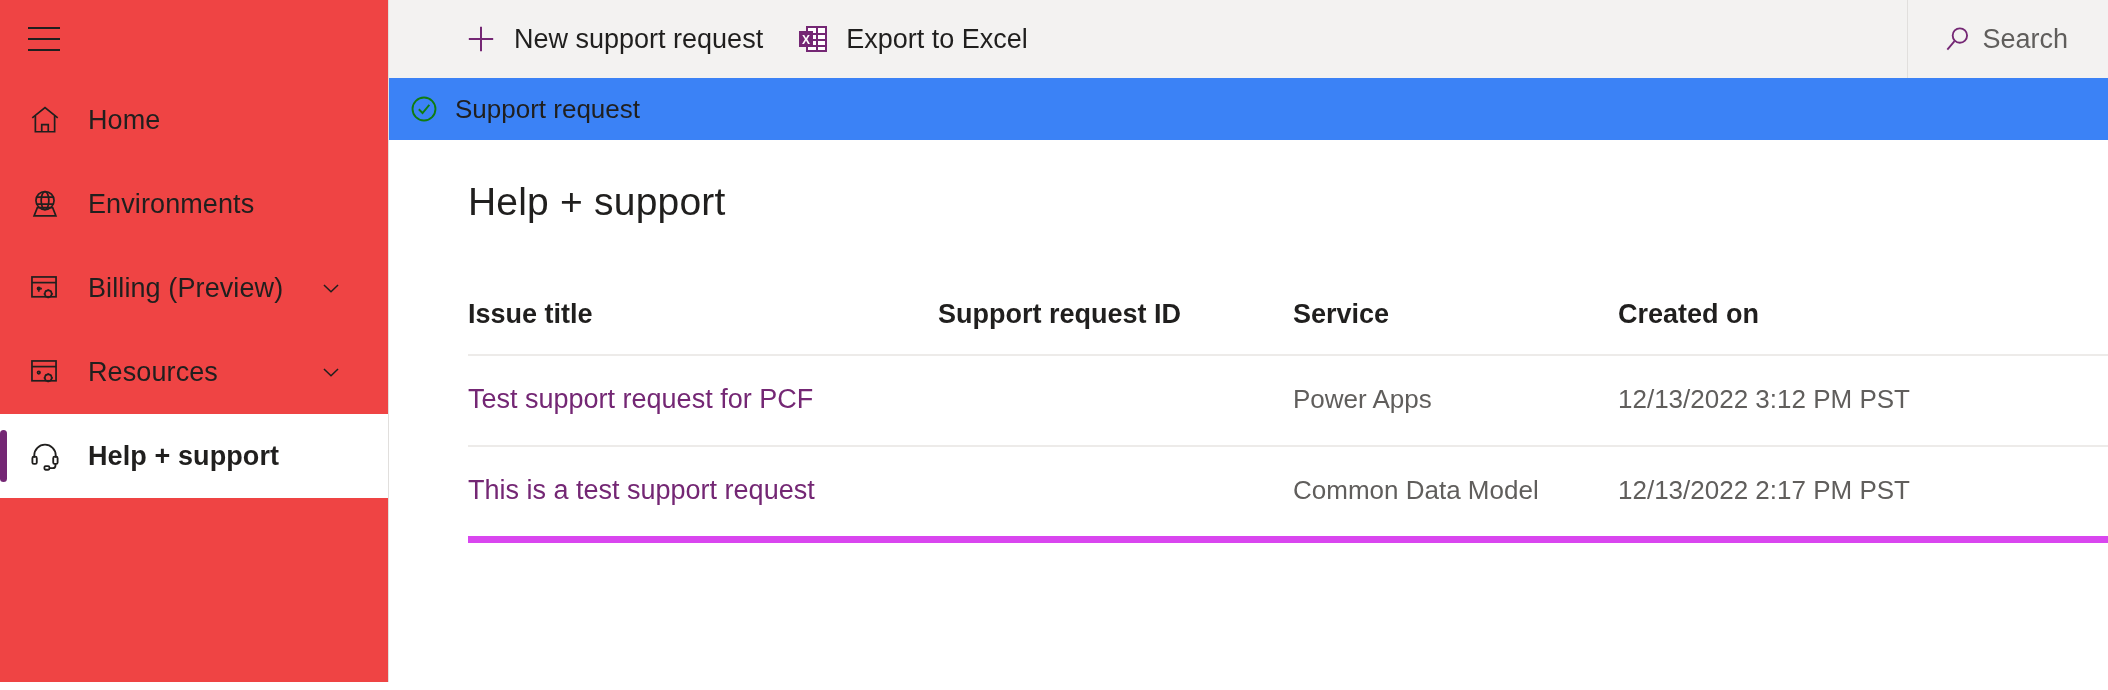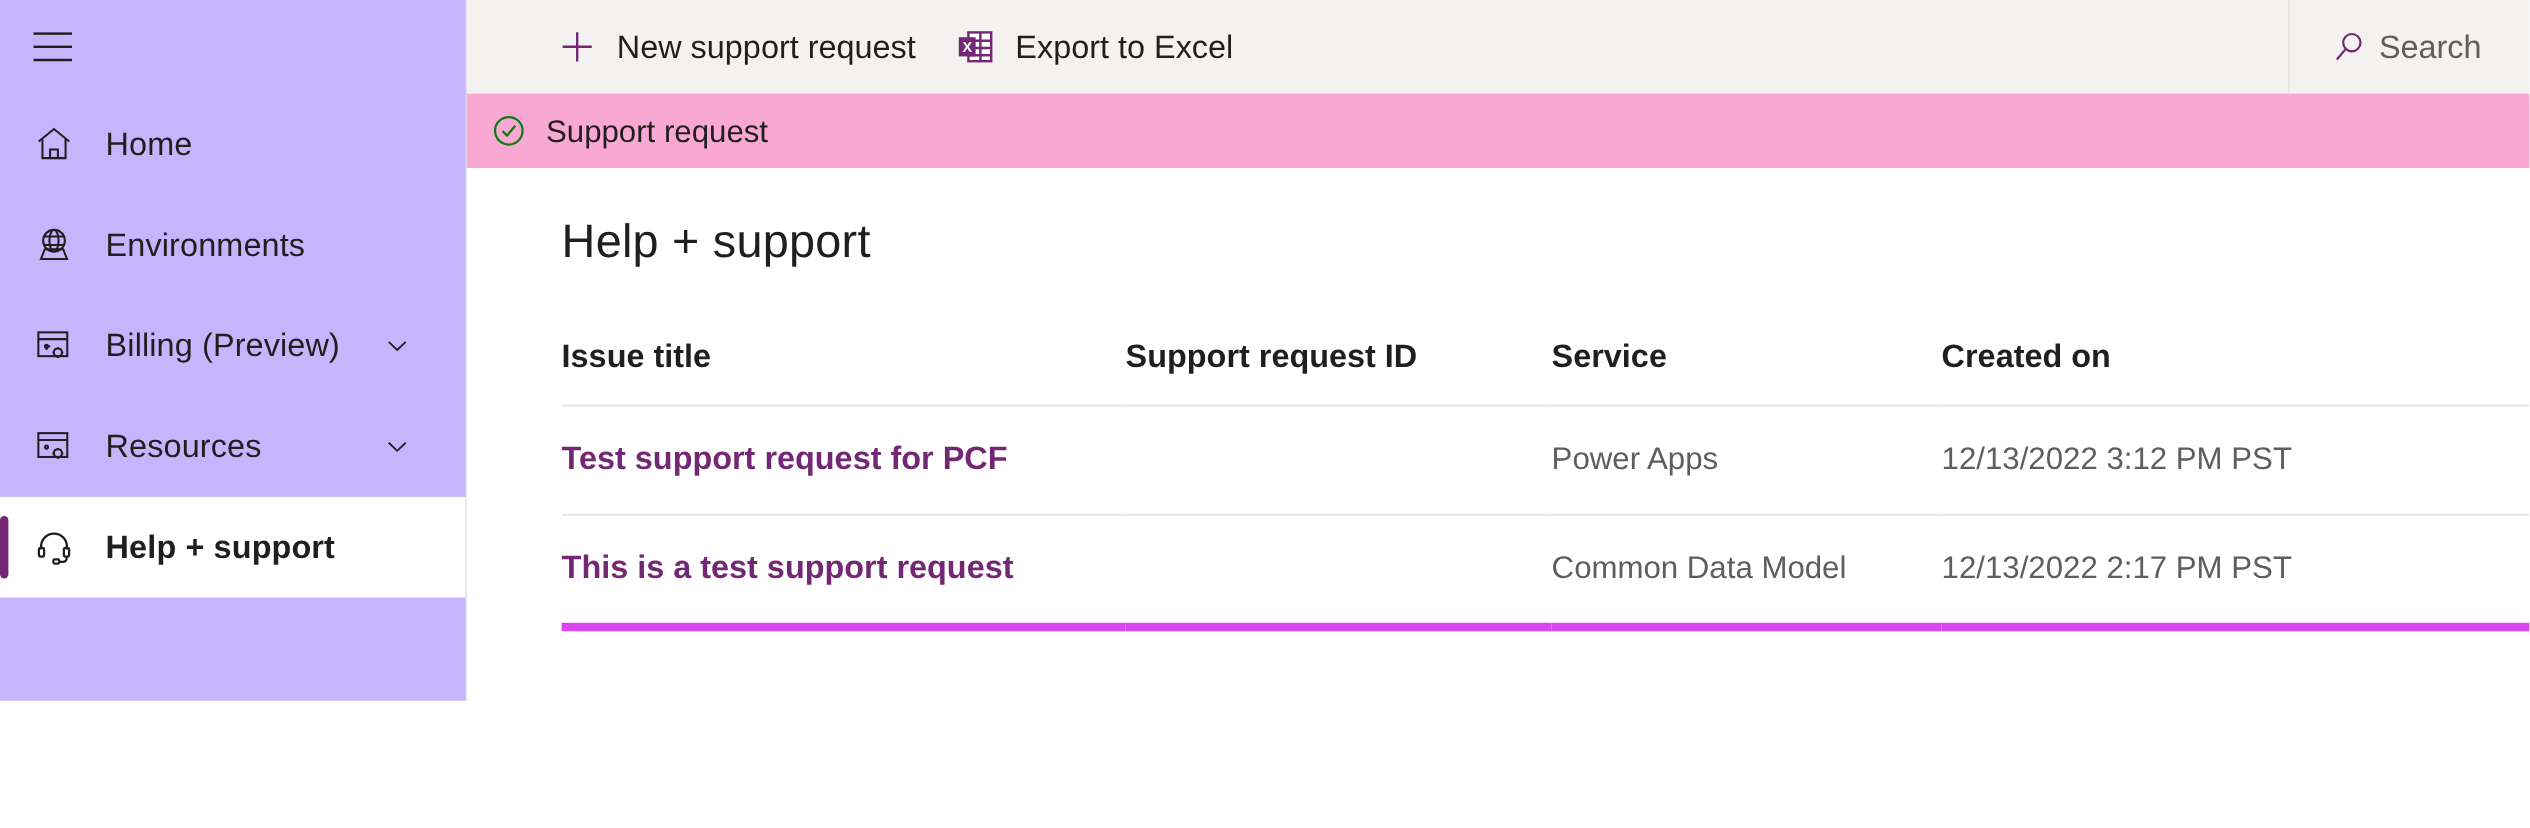--- a/index.html
+++ b/index.html
@@ -7,22 +7,22 @@
     width: 2108px; height: 690px;
     overflow: hidden;
     background: #ffffff;
     font-family: "Liberation Sans", sans-serif;
     -webkit-font-smoothing: antialiased;
   }
   .app { position: relative; width: 2108px; height: 690px; display: flex; }
 
   
   .sidebar {
-    width: 389px; height: 584px;
-    background: #c4b5fd;
+    width: 389px; height: 682px;
+    background: #ef4444;
     border-right: 1px solid #e1dfdd;
     flex: 0 0 389px;
     position: relative;
   }
   .hamburger-row {
     height: 78px;
     display: flex; align-items: center;
     padding-left: 22px;
   }
   .hamburger {
@@ -131,21 +131,21 @@
   }
   .search-ph {
     font-size: 27px;
     color: #605e5c;
     margin-left: 6px;
     white-space: nowrap;
   }
 
   
   .banner {
-    background: #f9a8d4;
+    background: #3b82f6;
     height: 62px;
     display: flex; align-items: center;
     padding-left: 18px;
     flex: 0 0 62px;
     position: relative;
   }
   .banner-icon {
     width: 34px; height: 34px;
     display: flex; align-items: center; justify-content: center;
     flex: 0 0 34px;
@@ -176,21 +176,21 @@
   .page-title {
     font-size: 39px;
     color: #201f1e;
     font-weight: 400;
     margin-top: 40px;
     letter-spacing: 0.2px;
   }
 
   
   .table-wrap {
-    margin-top: 58px;
+    margin-top: 75px;
     margin-left: 0px;
     width: 1640px;
   }
   table.grid { border-collapse: collapse; width: 100%; table-layout: fixed; }
   table.grid th {
     text-align: left;
     font-size: 27px;
     font-weight: 600;
     color: #201f1e;
     padding: 0 0 24px 0;
@@ -208,21 +208,20 @@
   table.grid tr:last-child td { border-bottom: 7px solid #d946ef; }
   .col-title   { width: 470px; }
   .col-reqid   { width: 355px; }
   .col-service { width: 325px; }
   .col-created { width: 490px; }
   .cell-pad-title   { padding-left: 50px; }
   .link {
     color: #742774;
     cursor: pointer;
     font-size: 27px;
-    font-weight: bold;
   }
 </style>
 </head>
 <body>
 
 <div class="app">
 
   <nav class="sidebar">
 
     <div class="hamburger-row">

